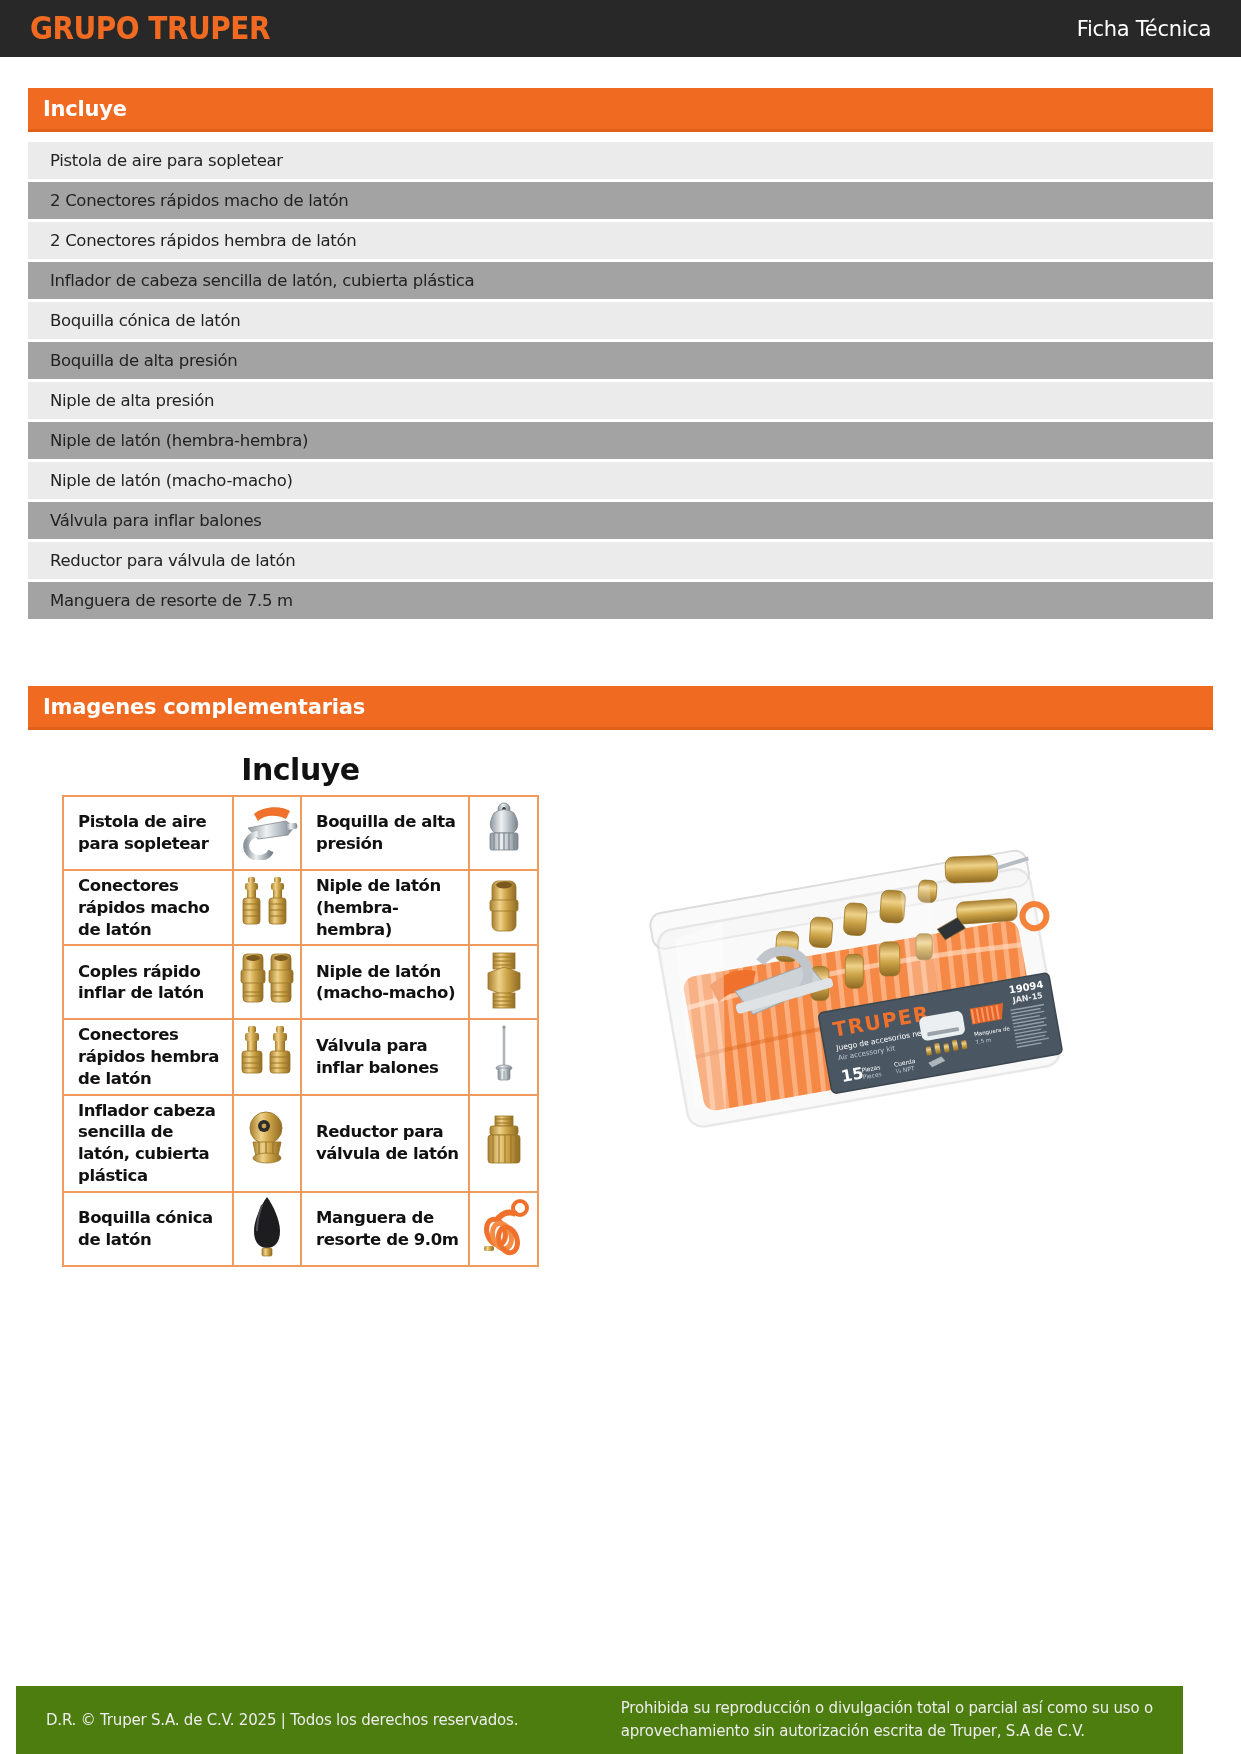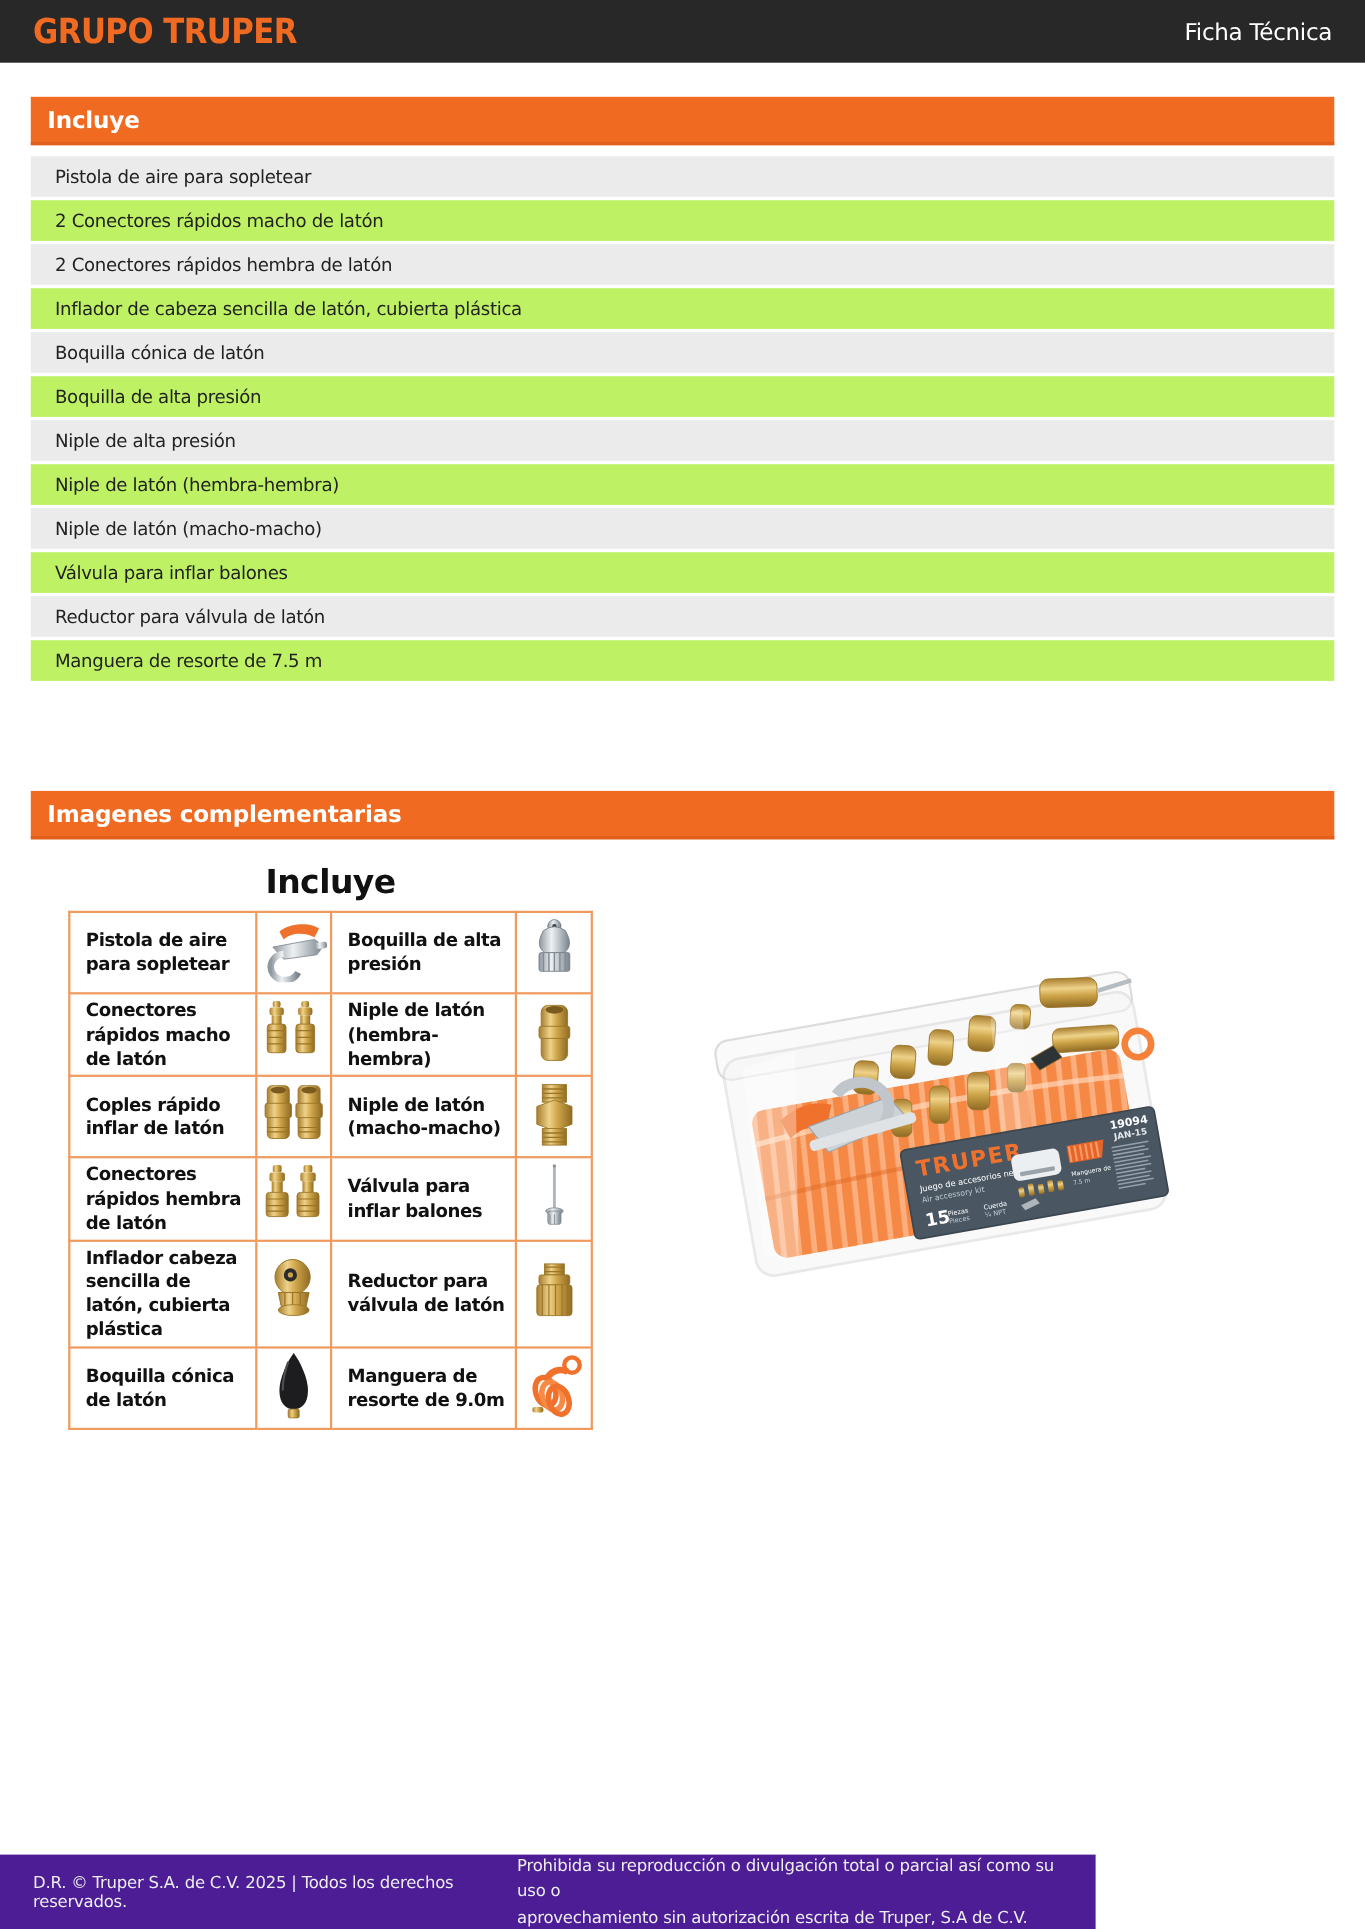--- a/index.html
+++ b/index.html
@@ -13,45 +13,45 @@
   .logo { color:#f16a21; font-weight:800; font-size:28px; letter-spacing:-0.5px;
           transform:scaleY(1.12); transform-origin:left center; }
   .doc-title { color:#ffffff; font-size:21px; font-weight:400; letter-spacing:-0.3px; }
 
   
   .section-bar { margin:0 28px; height:44px; background:#f16a21;
                  border-bottom:3px solid #e05f1b; display:flex; align-items:center; }
   .section-bar span { color:#fff; font-weight:700; font-size:21px; padding-left:15px;
                       letter-spacing:-0.2px; }
   .bar-incluye { margin-top:31px; }
-  .bar-imagenes { margin-top:100px;text-align:right; }
+  .bar-imagenes { margin-top:67px;text-align:right; }
 
   
   .inc-list { margin:10px 28px 0 28px; }
   .inc-list .row { height:37px; margin-bottom:3px; line-height:37px; padding-left:22px;
-                   font-size:16.5px; color:#222; letter-spacing:-0.3px; background:#bef264; }
+                   font-size:16.5px; color:#222; letter-spacing:-0.3px; background:#a3a3a3; }
   .inc-list .row:nth-child(odd) { background:#ebebeb; }
 
   
   .section-images { position:relative; margin:0 28px; height:916px; }
   .tbl-wrap { width:477px; margin-left:34px; padding-top:22px; }
   .tbl-title { text-align:center; font-size:30px; font-weight:700; color:#111;
                letter-spacing:-0.5px; margin-bottom:8px; }
   table.img-table { border-collapse:collapse; table-layout:fixed; width:477px; background:#fff; }
   table.img-table td { border:2px solid #f09a5e; vertical-align:middle; height:74px; }
   td.lbl { padding:4px 6px 4px 14px; font-weight:700; font-size:16.5px; line-height:1.32;
            color:#111; letter-spacing:-0.4px; }
   td.img { text-align:center; }
   .c-lbl1 { width:170px; } .c-img1 { width:68px; } .c-lbl2 { width:168px; } .c-img2 { width:69px; }
 
   
   .photo { position:absolute; left:590px; top:98px; width:480px; height:345px; }
 
   
-  .footer { position:absolute; left:0; top:1686px; width:996px; height:68px; background:#4c1d95;
+  .footer { position:absolute; left:16px; top:1686px; width:1167px; height:68px; background:#4d7c0f;
             display:flex; align-items:center; justify-content:space-between; padding:0 30px; }
   .footer .left { color:#ededed; font-size:15px; letter-spacing:-0.2px; }
   .footer .right { color:#ededed; font-size:15px; text-align:left; line-height:1.55;
                    letter-spacing:-0.2px; }
 
   svg text { font-family:"DejaVu Sans", "Liberation Sans", sans-serif; }
   .defs-holder { position:absolute; width:0; height:0; overflow:hidden; }
 </style>
 </head>
 <body>

